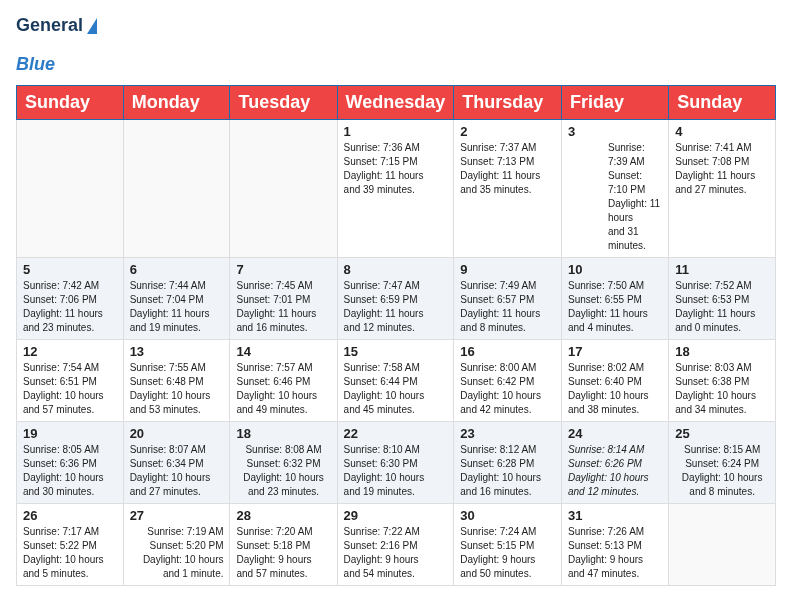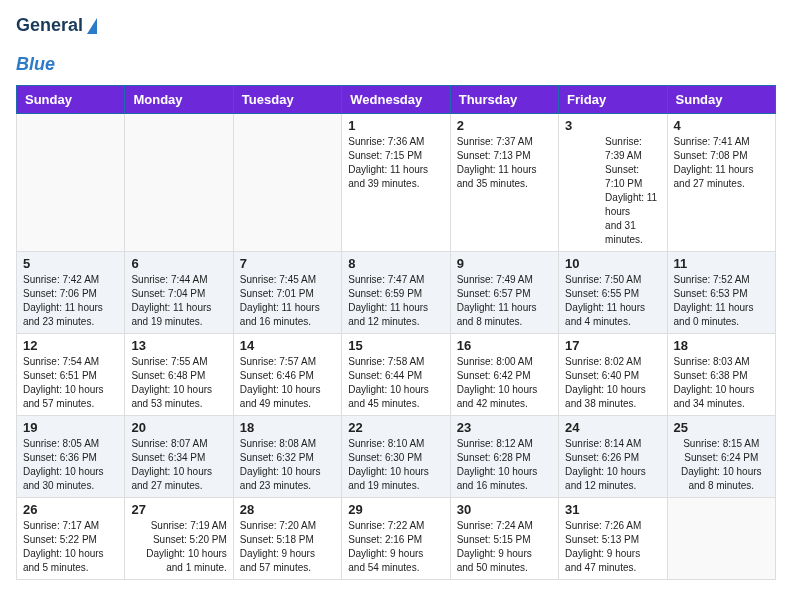--- a/index.html
+++ b/index.html
@@ -39,23 +39,23 @@
     .location {
       font-size: 16px;
       color: #333;
     }
     .calendar {
       width: 100%;
       border-collapse: collapse;
       border: 1px solid #ccc;
     }
     .calendar th {
-      background: #6d28d9;
+      background: #ef4444;
       color: #fff;
-      font-size: 13px;
+      font-size: 18px;
       font-weight: bold;
       text-align: left;
       padding: 6px 8px;
       border: 1px solid #1f6aad;
     }
     .calendar td {
       width: calc(100% / 7);
       vertical-align: top;
       padding: 4px 6px;
       font-size: 10.5px;
@@ -259,42 +259,42 @@
         </td>
         <td>
           <span class="day-num">20</span>
           <div class="day-info" style="white-space: pre-line;">Sunrise: 8:07 AM
 Sunset: 6:34 PM
 Daylight: 10 hours
 and 27 minutes.</div>
         </td>
         <td>
           <span class="day-num">18</span>
-          <div class="day-info" style="white-space: pre-line;">Sunrise: 8:08 AM
+          <div class="day-info" style="white-space: pre-line; text-align: center;">Sunrise: 8:08 AM
 Sunset: 6:32 PM
 Daylight: 10 hours
 and 23 minutes.</div>
         </td>
         <td>
           <span class="day-num">22</span>
           <div class="day-info" style="white-space: pre-line;">Sunrise: 8:10 AM
 Sunset: 6:30 PM
 Daylight: 10 hours
 and 19 minutes.</div>
         </td>
         <td>
           <span class="day-num">23</span>
           <div class="day-info" style="white-space: pre-line;">Sunrise: 8:12 AM
 Sunset: 6:28 PM
 Daylight: 10 hours
 and 16 minutes.</div>
         </td>
         <td>
           <span class="day-num">24</span>
-          <div class="day-info" style="white-space: pre-line;">Sunrise: 8:14 AM
+          <div class="day-info" style="white-space: pre-line; font-style: italic;">Sunrise: 8:14 AM
 Sunset: 6:26 PM
 Daylight: 10 hours
 and 12 minutes.</div>
         </td>
         <td>
           <span class="day-num">25</span>
           <div class="day-info" style="white-space: pre-line; text-align: center;">Sunrise: 8:15 AM
 Sunset: 6:24 PM
 Daylight: 10 hours
 and 8 minutes.</div>

